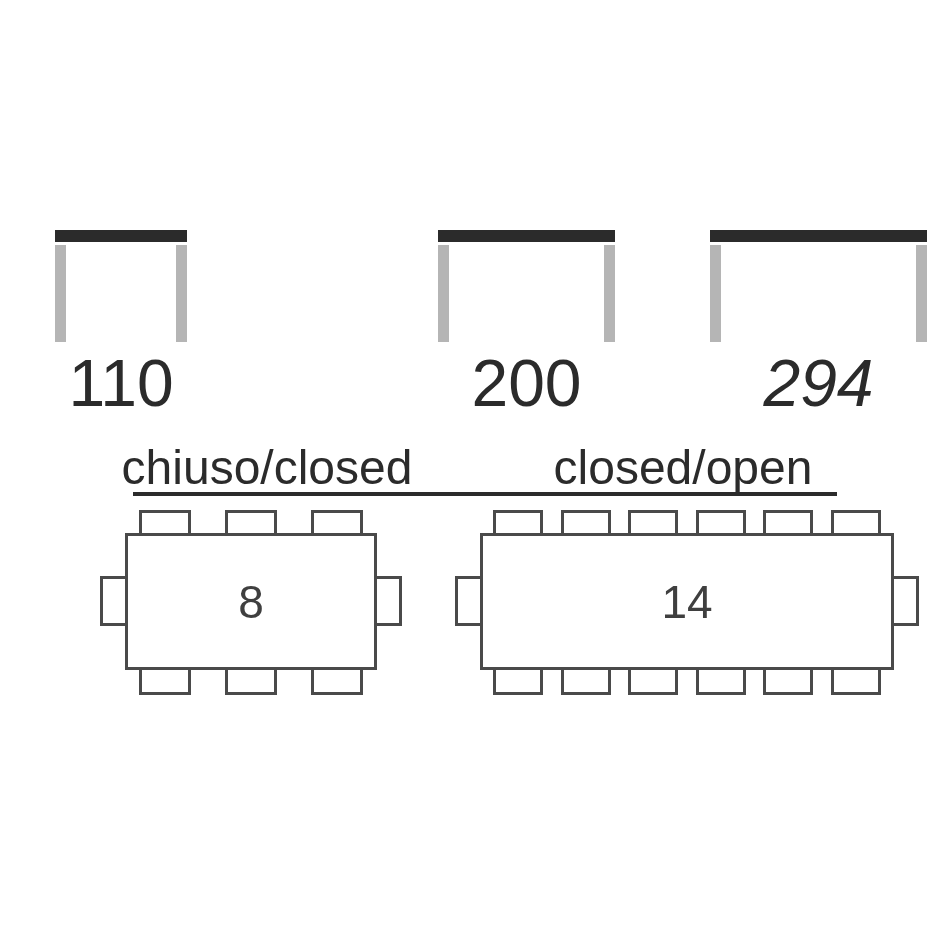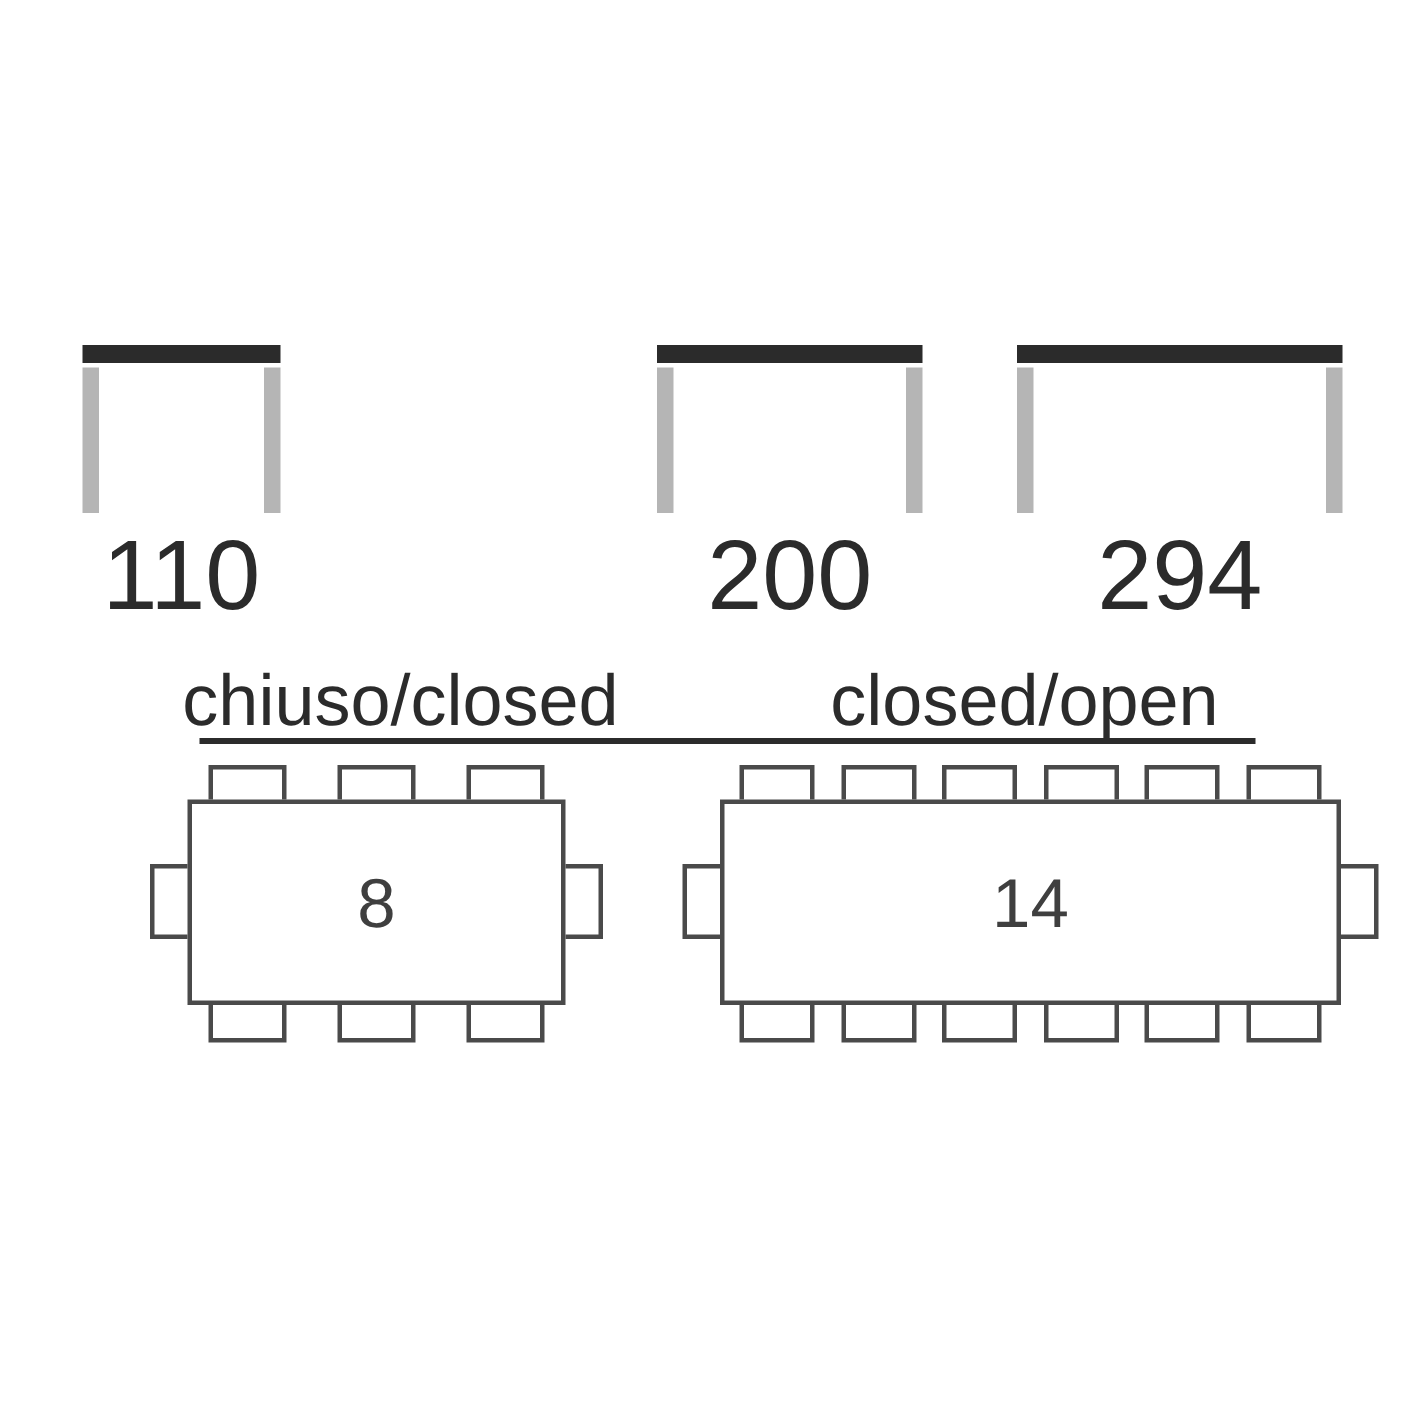--- a/index.html
+++ b/index.html
@@ -92,21 +92,21 @@
   </div>
 
 
   <div class="elev" style="left:438px; width:177px;">
     <div class="bar dark"></div>
     <div class="leg gray left"></div>
     <div class="leg gray right"></div>
     <div class="elev-label">200</div>
   </div>
 
-  <div class="elev" style="left:678px; width:217px;">
+  <div class="elev" style="left:710px; width:217px;font-style:italic;">
     <div class="bar dark"></div>
     <div class="leg gray left"></div>
     <div class="leg gray right"></div>
     <div class="elev-label">294</div>
   </div>
 
   <div class="plan-heading" style="left:267px;">chiuso/closed</div>
   <div class="plan-heading" style="left:683px;">closed/open</div>
   <div class="divider"></div>
 

